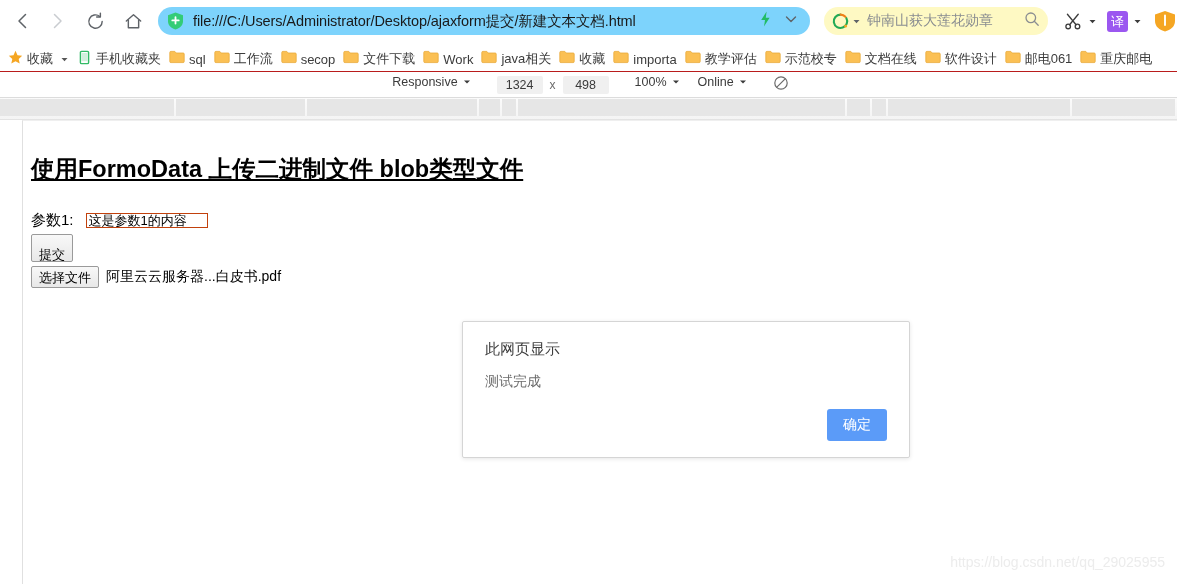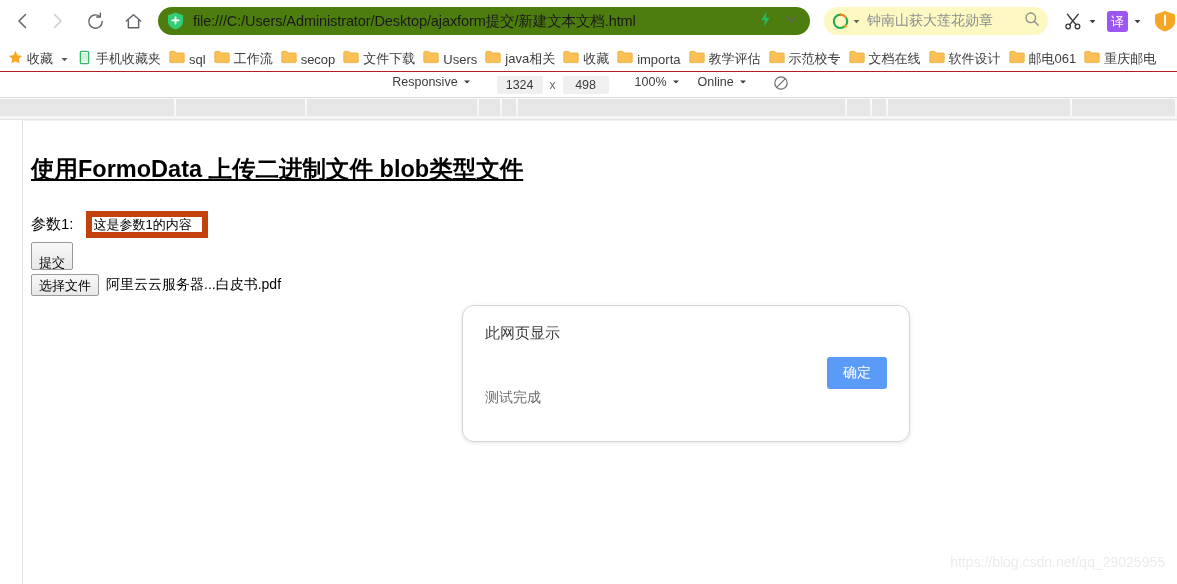--- a/index.html
+++ b/index.html
@@ -29,21 +29,21 @@
     flex: 0 0 auto;
     cursor: default;
   }
   .nav-btn svg { display: block; }
 
   #url-wrap {
     flex: 0 0 auto;
     margin-left: 8px;
     width: 652px;
     height: 28px;
-    background: #4d7c0f;
+    background: #7dd3fc;
     border-radius: 14px;
     display: flex;
     align-items: center;
     padding: 0 10px 0 8px;
   }
   #shield-icon-box {
     width: 18px; height: 18px;
     flex: 0 0 auto;
     display: flex; align-items: center; justify-content: center;
   }
@@ -196,22 +196,22 @@
     align-items: center;
     margin-bottom: 4px;
   }
   #param1-label {
     font-size: 15px;
     color: #000;
     margin-right: 12px;
   }
   #param1-input {
     width: 122px;
-    height: 27px;
-    border: 6px solid #c2410c;
+    height: 15px;
+    border: 1px solid #c2410c;
     background: #ffffff;
     font-size: 13px;
     color: #000;
     padding: 0 2px;
     font-family: "Liberation Sans", "DejaVu Sans", sans-serif;
   }
   #submit-button {
     height: 22px;
     min-width: 42px;
     padding: 13px 7px;
@@ -238,25 +238,25 @@
   #file-name {
     font-size: 14px;
     color: #000;
     margin-left: 7px;
   }
 
   
   #js-dialog {
     position: absolute;
     left: 439px;
-    top: 184px;
+    top: 200px;
     width: 448px;
     background: #ffffff;
     border: 1px solid #d5d5d5;
-    border-radius: 12px;
+    border-radius: 2px;
     box-shadow: 0 1px 4px rgba(0,0,0,0.10);
     padding: 18px 22px 16px 22px;
   }
   #dialog-title {
     font-size: 15px;
     color: #3c3c3c;
     margin: 0 0 14px 0;
   }
   #dialog-message {
     font-size: 14px;
@@ -455,21 +455,21 @@
       </span>
       <span class="bm-label">文件下载</span>
     </div>
 
     <div class="bm-item">
       <span class="folder-ico">
         <svg width="16" height="14" viewBox="0 0 16 14">
             <path d="M0.8 2.4 a1 1 0 0 1 1-1 h4 l1.4 1.6 h7 a1 1 0 0 1 1 1 v7.6 a1 1 0 0 1 -1 1 h-12.4 a1 1 0 0 1 -1 -1 z" fill="#fbc054" stroke="#e8a93a" stroke-width="0.8"></path>
           </svg>
       </span>
-      <span class="bm-label">Users</span>
+      <span class="bm-label">Work</span>
     </div>
 
     <div class="bm-item">
       <span class="folder-ico">
         <svg width="16" height="14" viewBox="0 0 16 14">
             <path d="M0.8 2.4 a1 1 0 0 1 1-1 h4 l1.4 1.6 h7 a1 1 0 0 1 1 1 v7.6 a1 1 0 0 1 -1 1 h-12.4 a1 1 0 0 1 -1 -1 z" fill="#fbc054" stroke="#e8a93a" stroke-width="0.8"></path>
           </svg>
       </span>
       <span class="bm-label">java相关</span>
     </div>
@@ -620,21 +620,21 @@
         <div class="form-row" id="file-row">
           <button id="file-choose-button">选择文件</button>
           <span id="file-name">阿里云云服务器...白皮书.pdf</span>
         </div>
 
       </div>
     </div>
 
     <div id="js-dialog">
       <div id="dialog-title">此网页显示</div>
+      <div id="dialog-message">测试完成</div>
       <div id="dialog-actions">
         <button id="dialog-ok-button">确定</button>
       </div>
-      <div id="dialog-message">测试完成</div>
     </div>
 
     <div id="watermark">https://blog.csdn.net/qq_29025955</div>
   </div>
 </div>
 
 </body></html>

